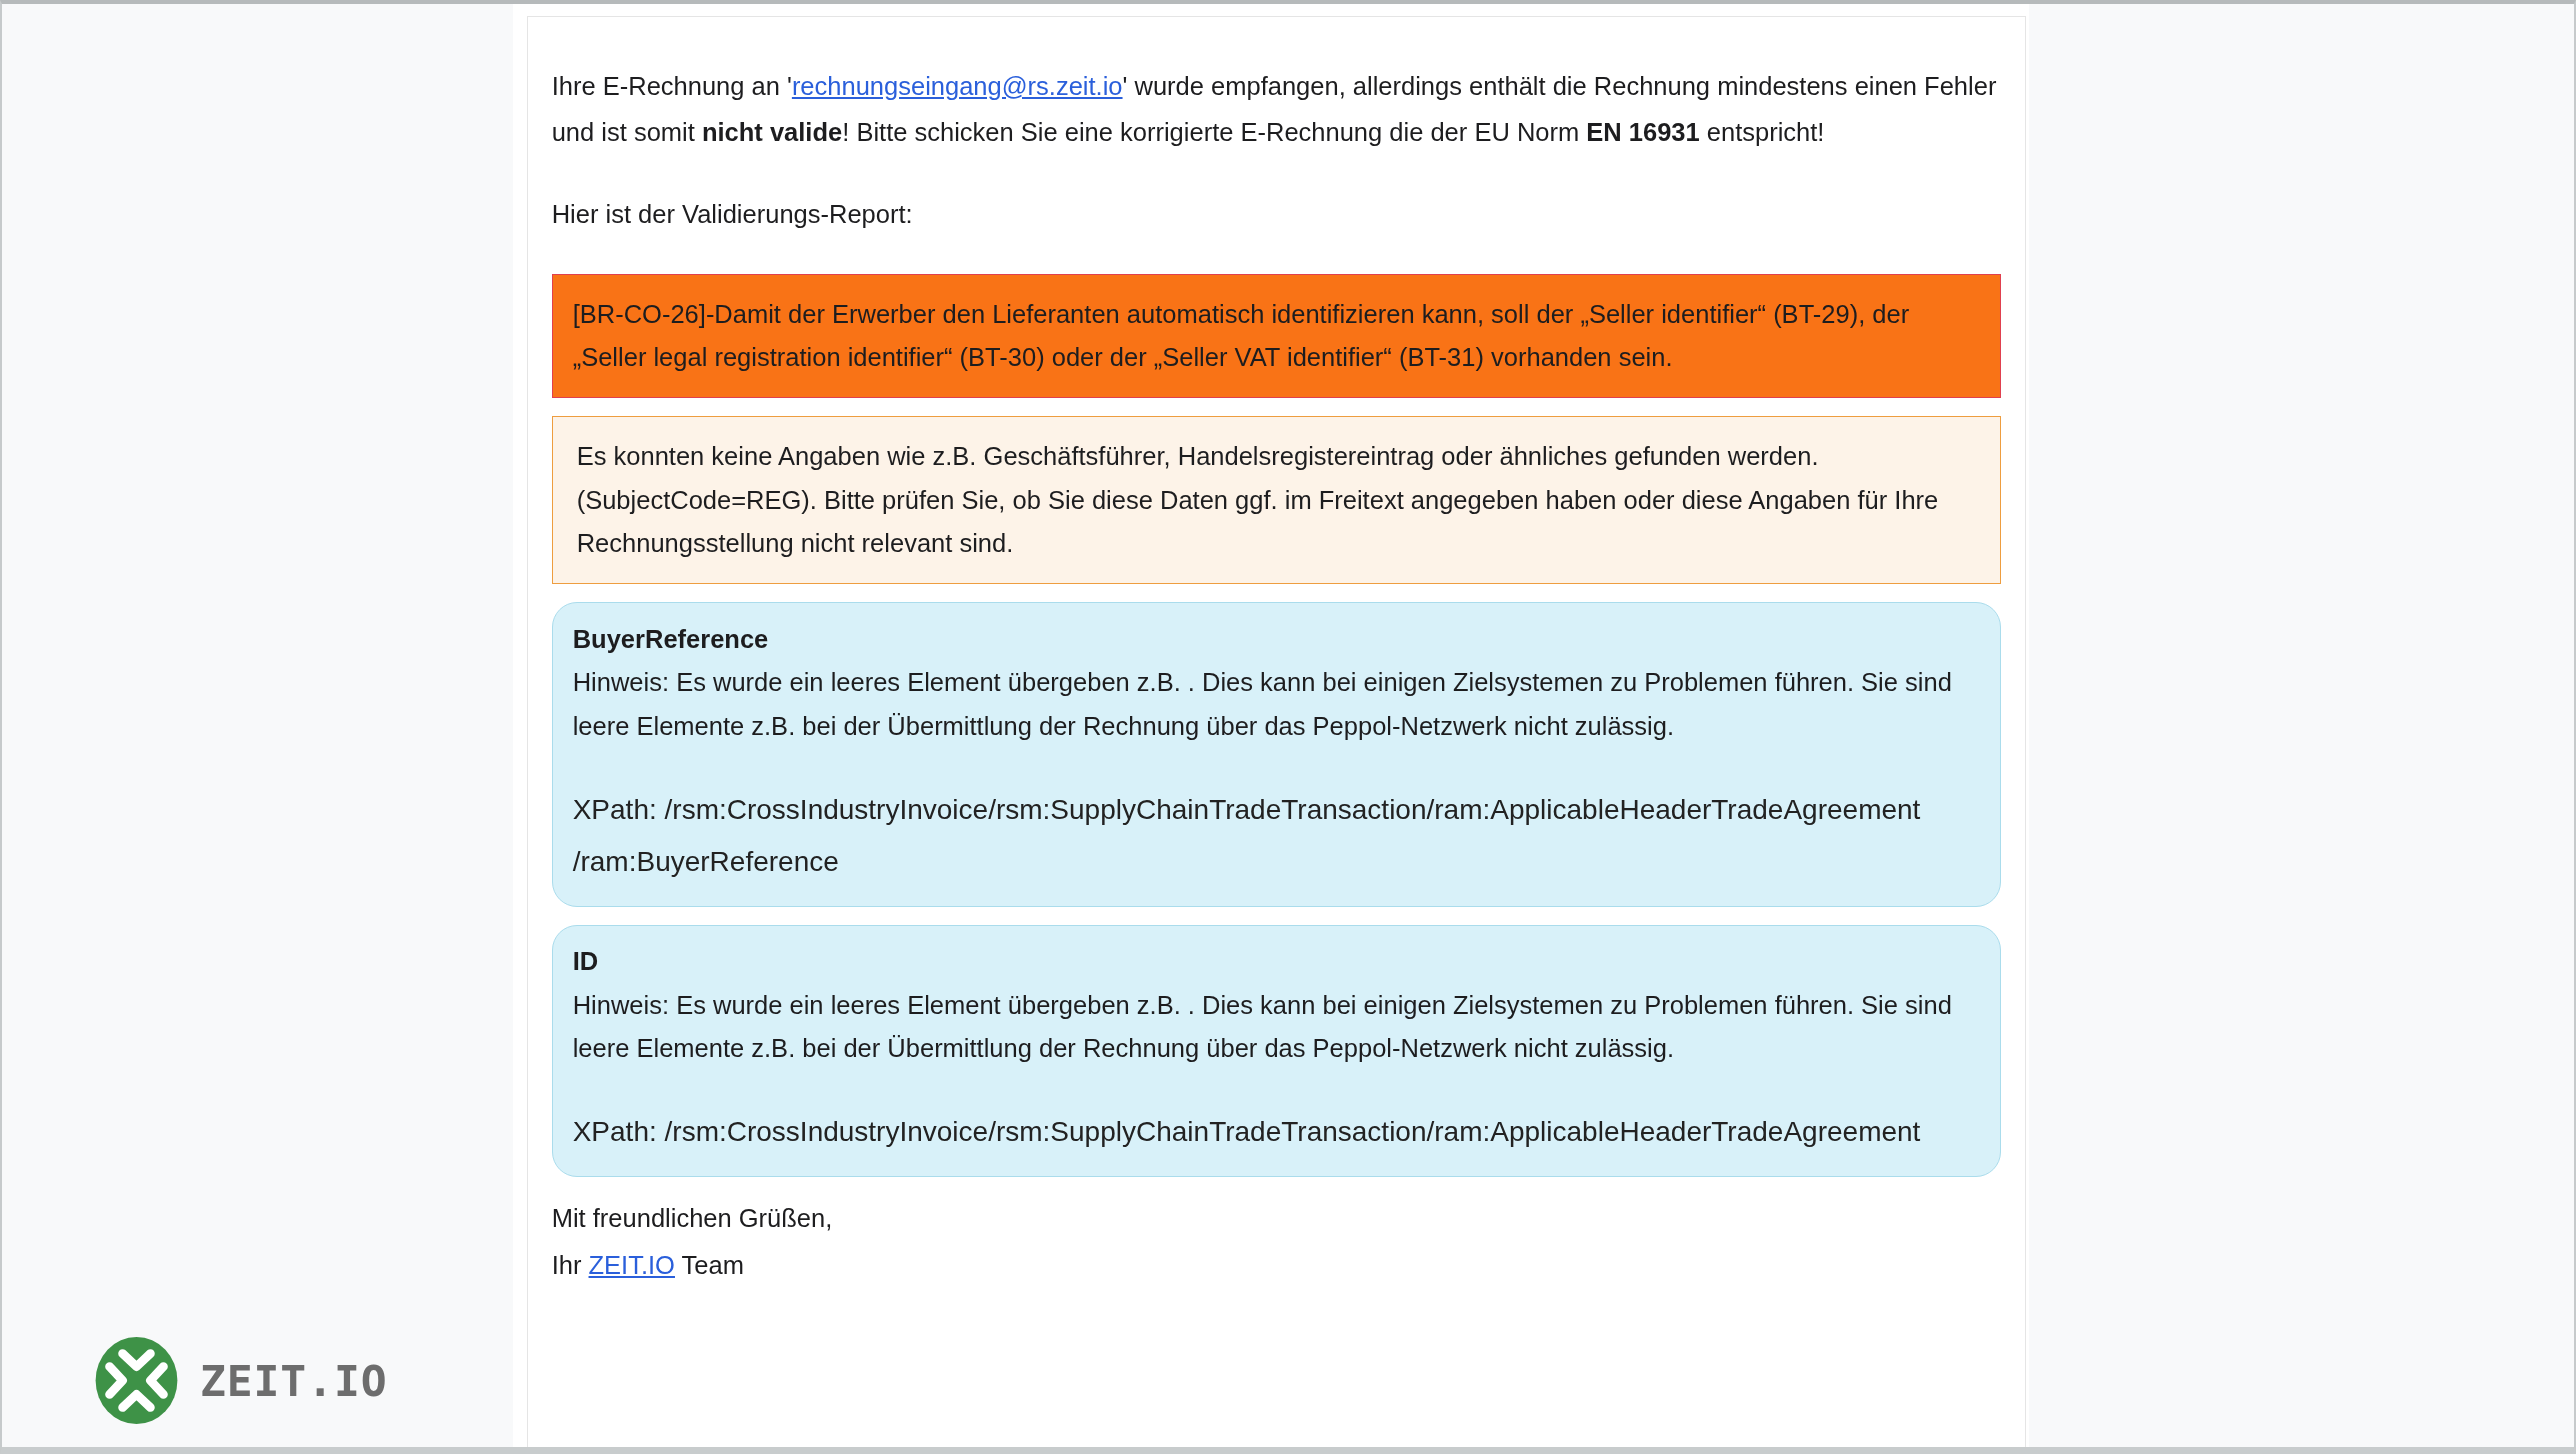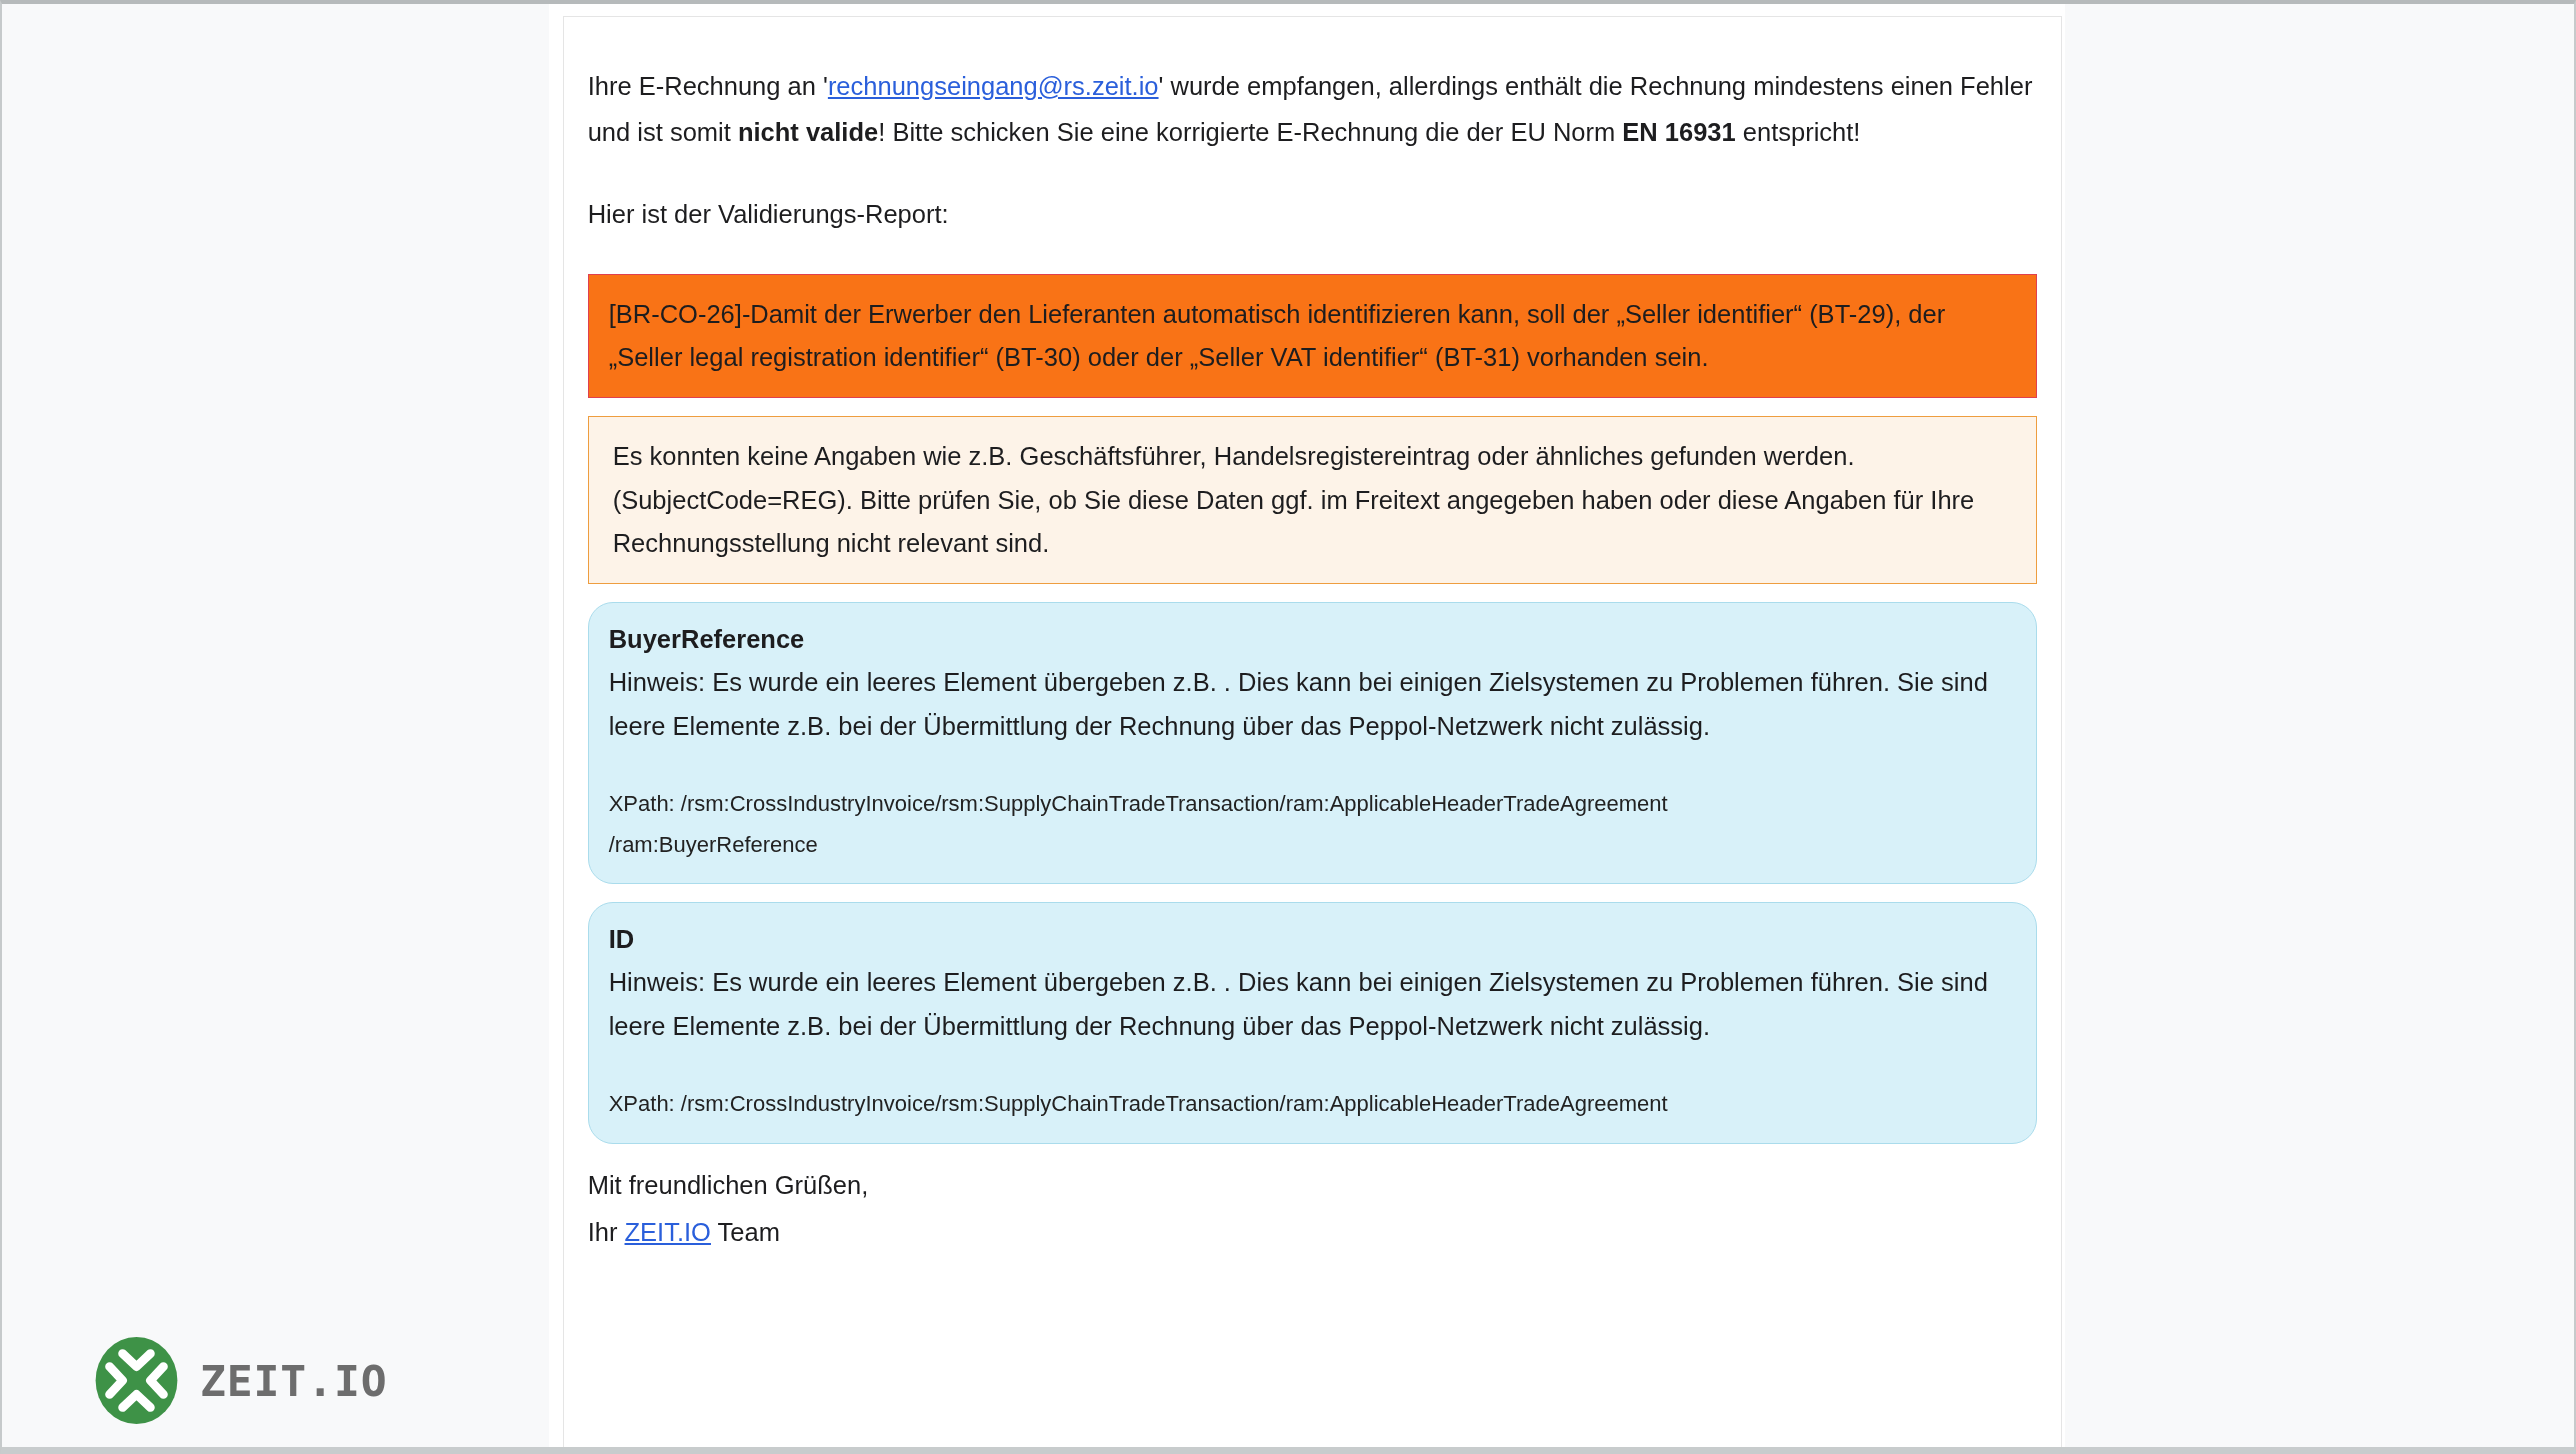--- a/index.html
+++ b/index.html
@@ -14,21 +14,21 @@
     box-sizing: border-box;
     background: #f8f9fa;
     border-top: 4.6px solid #b6babb;
     border-left: 2.7px solid #c6cacb;
     border-right: 2.7px solid #c6cacb;
     border-bottom: 8.2px solid #c8cccd;
     overflow: hidden;
   }
   .email-column {
     position: absolute;
-    left: 547px; top: 0; bottom: 0;
+    left: 511px; top: 0; bottom: 0;
     width: 1516px;
     background: #ffffff;
   }
   .email-card {
     position: absolute;
     left: 13.7px; right: 2.7px; top: 12px; bottom: -3.6px;
     box-sizing: border-box;
     background: #ffffff;
     border: 1.8px solid #e5e5e5;
     border-bottom: none;
@@ -48,21 +48,21 @@
     border: 1.8px solid;
     padding: 18px 20px;
     margin: 0 0 18px 0;
     line-height: 1.7;
   }
   .box.error   { background: #f97316; border-color: #e0404f; }
   .box.warning { background: #fdf3e8; border-color: #ee9d3f; padding-left: 24px; }
   .box.info    { background: #d8f1f9; border-color: #aadcec; padding: 14.6px 20px 18px 20px; border-radius: 25px; }
   .box-title { font-weight: bold; }
   .box-hint  { margin: 0; }
-  .xpath { margin-top: 12.7px; font-size: 22px; line-height: 1.85; color: #222; }
+  .xpath { margin-top: 12.7px; font-size: 28px; line-height: 1.85; color: #222; }
   .xpath-line { display: block; }
   .closing { margin-top: 24px; line-height: 1.85; }
   .logo {
     position: absolute;
     left: 91px; top: 1331px;
     display: flex;
     align-items: center;
     gap: 20px;
   }
   .logo-text {

